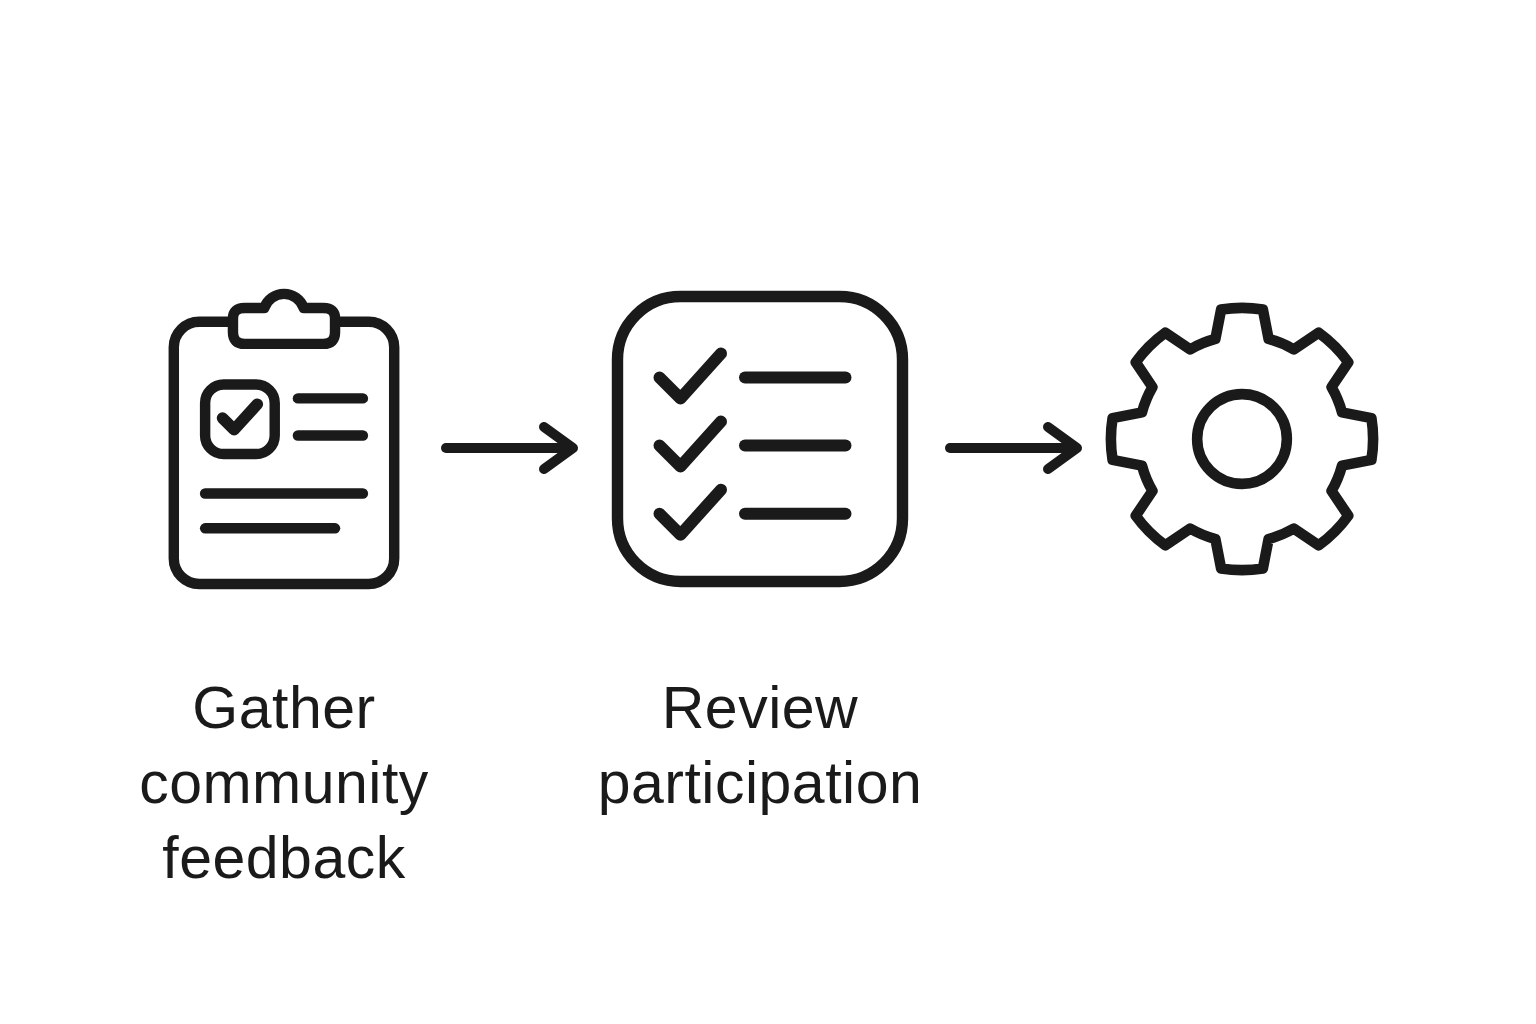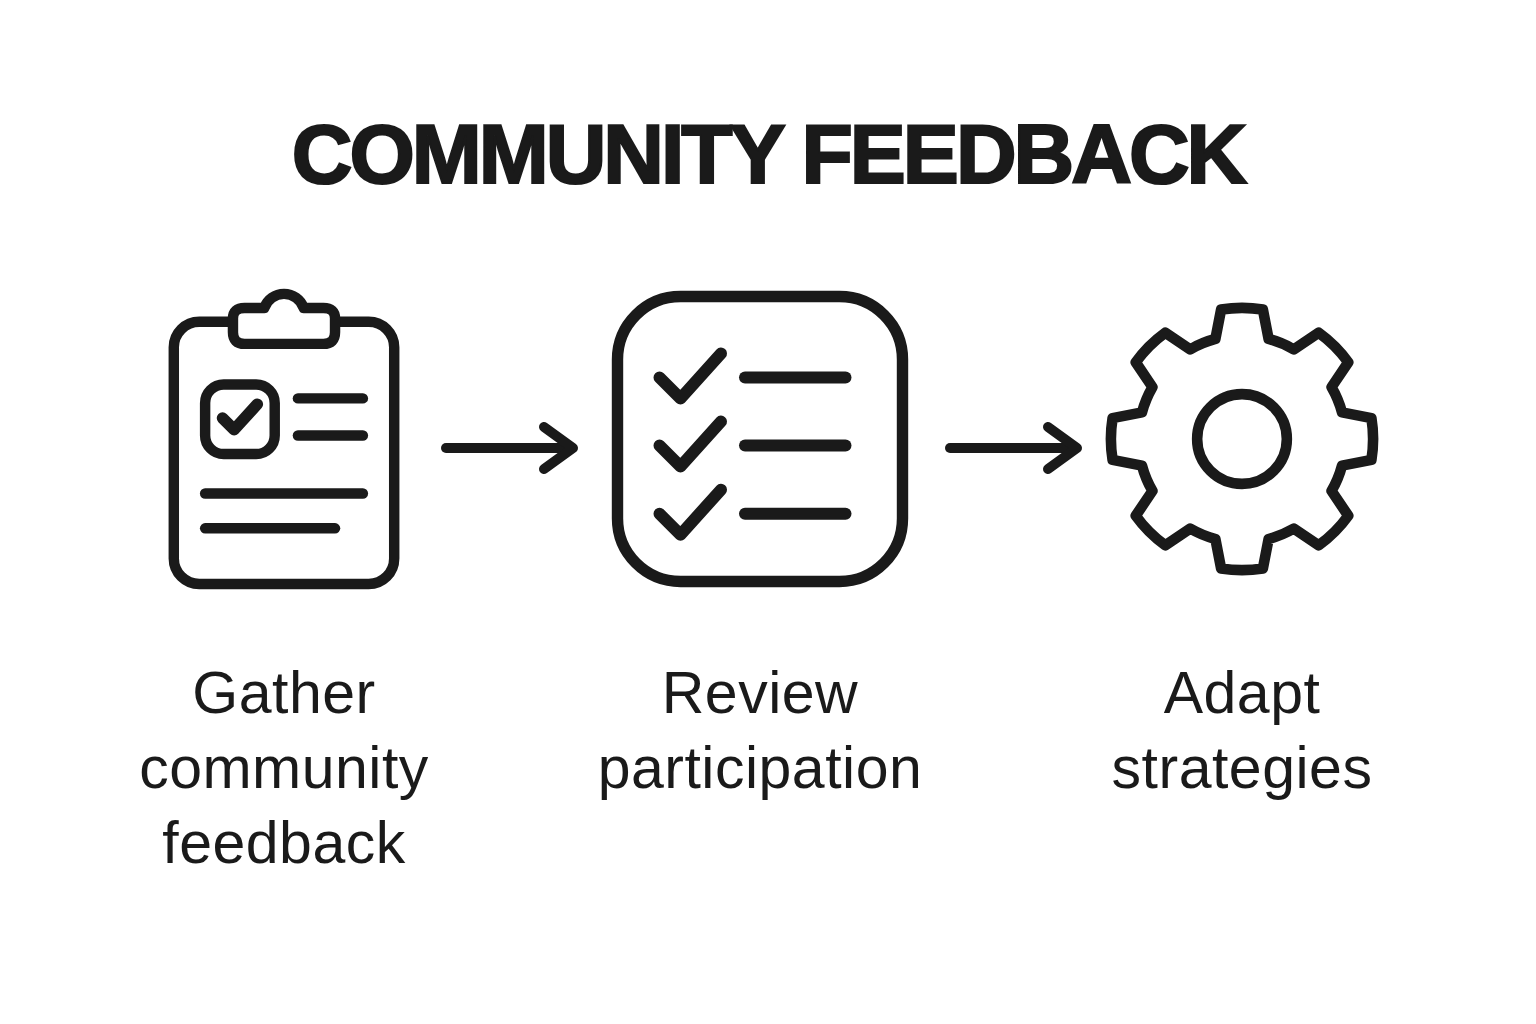--- a/index.html
+++ b/index.html
@@ -24,36 +24,35 @@
   .step-1 { left:84px; }
   .step-2 { left:560px; }
   .step-3 { left:1042px; }
   .icon-box {
     height:318px; display:flex; align-items:center; justify-content:center;
     color:var(--ink);
   }
   .icon-box svg { display:block; }
   .mask { fill:var(--bg); }
   .step-label {
-    margin-top:58px; width:100%;
+    margin-top:73px; width:100%;
     font-size:59px; line-height:75px; letter-spacing:0.5px;
     text-align:center; color:var(--ink);
   }
   .arrow {
     position:absolute; top:418px; width:140px; height:60px; color:var(--ink);
   }
   .arrow-1 { left:440px; }
   .arrow-2 { left:944px; }
 </style>
 </head>
 <body>
 
 <div class="canvas">
 
-  <h1 class="title">COMMUNITY FEEDBACK</h1>
 
   <div class="step step-1">
     <div class="icon-box">
       <svg width="232" height="304" viewBox="0 0 100 131" fill="none" stroke="currentColor" stroke-width="4.5" stroke-linecap="round" stroke-linejoin="round">
         <rect x="2.5" y="15" width="95" height="113" rx="11"></rect>
         <path class="mask" d="M41.5 9 A9 9 0 0 1 58.5 9 L67 9 Q72 9 72 13.5 L72 19.5 Q72 24.5 67 24.5 L33 24.5 Q28 24.5 28 19.5 L28 13.5 Q28 9 33 9 Z"></path>
         <rect x="16" y="42" width="30" height="30" rx="8"></rect>
         <path d="M23.5 56.5 L28.5 61.5 L38.5 50.5" stroke-width="5"></path>
         <path d="M56 48 H84"></path>
         <path d="M56 64 H84"></path>
@@ -93,16 +92,15 @@
     </svg>
   </div>
 
   <div class="step step-3">
     <div class="icon-box">
       <svg width="276" height="276" viewBox="0 0 120 120" fill="none" stroke="currentColor" stroke-width="4.6" stroke-linecap="round" stroke-linejoin="round">
         <path class="gear-body" d="M103.49 48.43L116.27 50.92A57 57 0 0 1 116.27 69.08L103.49 71.57A45 45 0 0 1 98.93 82.57L106.21 93.37A57 57 0 0 1 93.37 106.21L82.57 98.93A45 45 0 0 1 71.57 103.49L69.08 116.27A57 57 0 0 1 50.92 116.27L48.43 103.49A45 45 0 0 1 37.43 98.93L26.63 106.21A57 57 0 0 1 13.79 93.37L21.07 82.57A45 45 0 0 1 16.51 71.57L3.73 69.08A57 57 0 0 1 3.73 50.92L16.51 48.43A45 45 0 0 1 21.07 37.43L13.79 26.63A57 57 0 0 1 26.63 13.79L37.43 21.07A45 45 0 0 1 48.43 16.51L50.92 3.73A57 57 0 0 1 69.08 3.73L71.57 16.51A45 45 0 0 1 82.57 21.07L93.37 13.79A57 57 0 0 1 106.21 26.63L98.93 37.43A45 45 0 0 1 103.49 48.43Z"></path>
         <circle cx="60" cy="60" r="19.5"></circle>
       </svg>
     </div>
-    <div class="step-label">Adapt strategies</div>
   </div>
 
 </div>
 
 </body></html>

